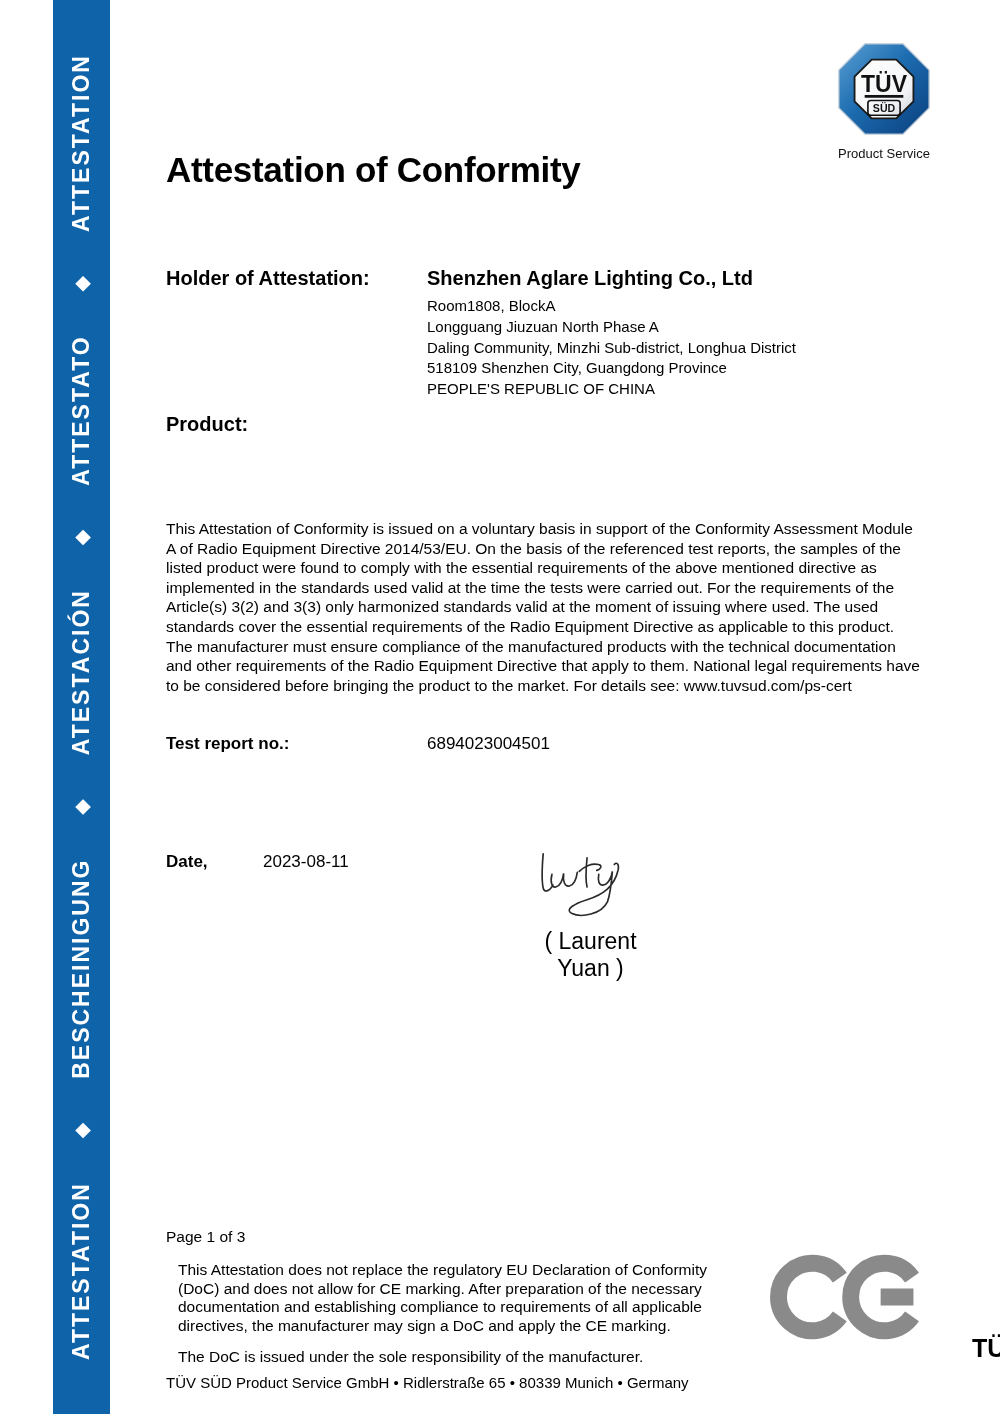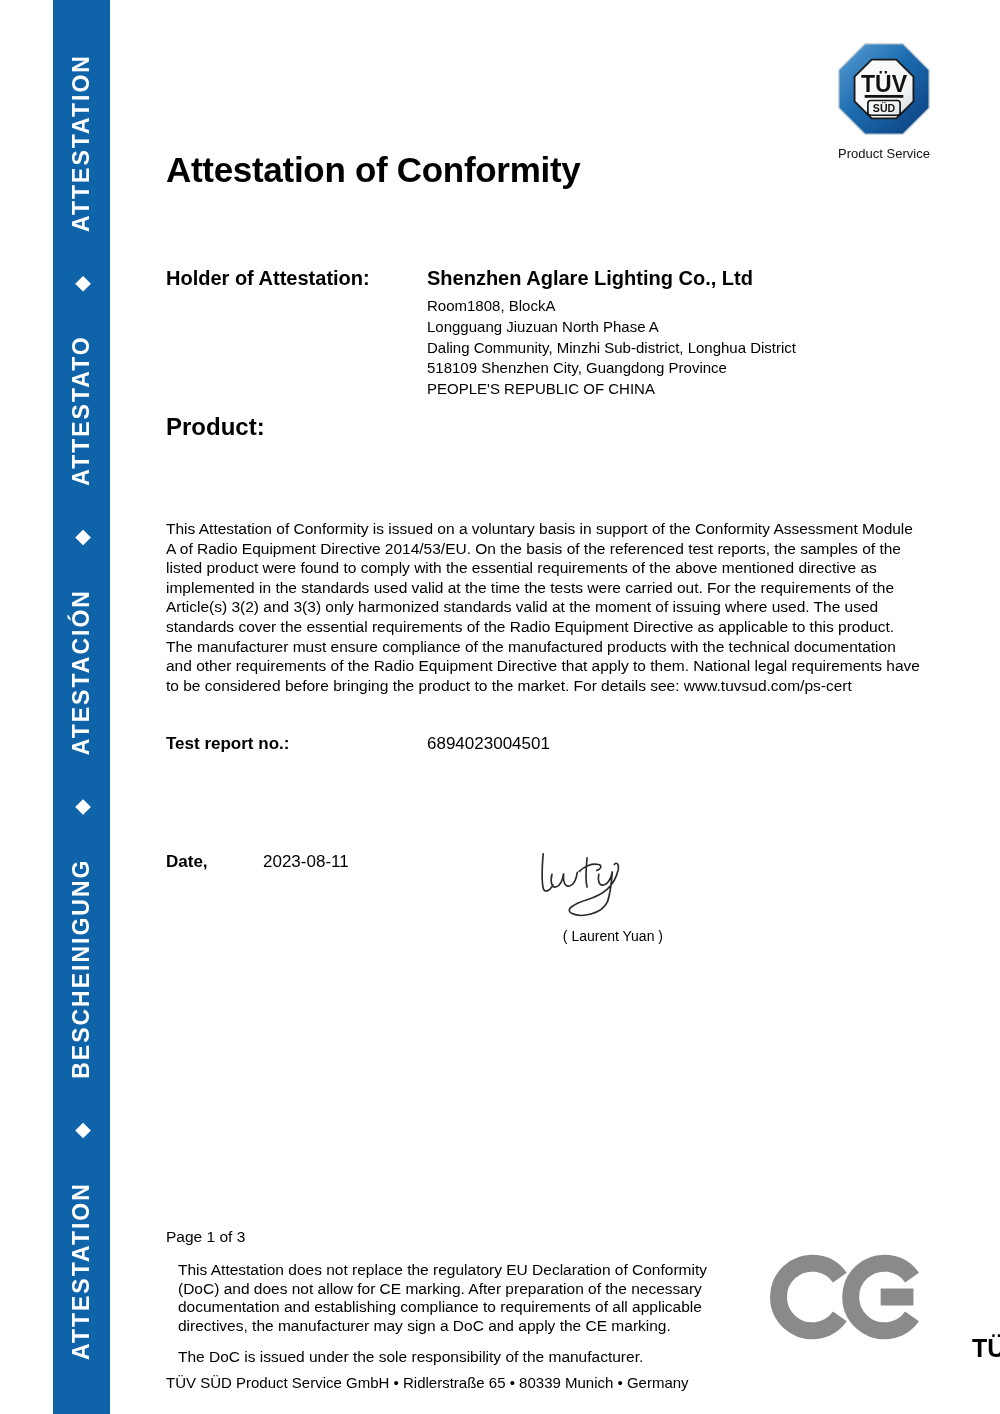--- a/index.html
+++ b/index.html
@@ -23,30 +23,30 @@
   .logo-caption{position:absolute;left:836px;top:146px;width:96px;text-align:center;font-size:13px;color:#111;}
   
   .doc-title{position:absolute;left:166px;top:150px;font-size:35px;font-weight:bold;letter-spacing:-0.3px;text-align:right;}
   .cert-no{position:absolute;left:166px;top:197px;font-size:21px;font-weight:bold;}
   
   .lbl{position:absolute;left:166px;font-weight:bold;}
   .val{position:absolute;left:427px;}
   .holder-label{top:267px;font-size:20px;}
   .holder-name{top:267px;font-size:20px;font-weight:bold;}
   .holder-address{top:296px;font-size:15px;line-height:20.8px;white-space:pre-line;}
-  .product-label{top:413px;font-size:24px;text-align:right;}
+  .product-label{top:413px;font-size:20px;text-align:right;}
   .product-value{top:413px;font-size:20px;font-weight:bold;line-height:32px;white-space:pre-line;}
   .body-par{position:absolute;left:166px;top:519px;width:754px;font-size:15.5px;line-height:19.6px;}
   .report-label{top:734px;font-size:17px;}
   .report-value{top:734px;font-size:17px;}
   .date-label{top:852px;font-size:17px;}
   .date-value{position:absolute;left:263px;top:852px;font-size:17px;}
   
   .sig{position:absolute;left:530px;top:848px;width:118px;height:78px;}
-  .sig-name{position:absolute;left:518px;top:928px;width:145px;text-align:right;font-size:14px;}
+  .sig-name{position:absolute;left:518px;top:928px;width:145px;text-align:center;font-size:23px;}
   
   .page-num{position:absolute;left:166px;top:1228px;font-size:15.5px;}
   .disclaimer{position:absolute;left:166px;top:1249px;width:592px;font-size:15.5px;line-height:18.7px;}
   .disclaimer p{margin:12px;}
   .ce{position:absolute;left:770px;top:1250px;width:150px;height:94px;}
   .tuv-r{position:absolute;left:972px;top:1334px;font-size:25px;font-weight:bold;}
   .tuv-r .reg{font-size:14px;vertical-align:9px;font-weight:bold;}
   .footer-line{position:absolute;left:166px;top:1374px;font-size:15px;}
 </style>
 </head>

